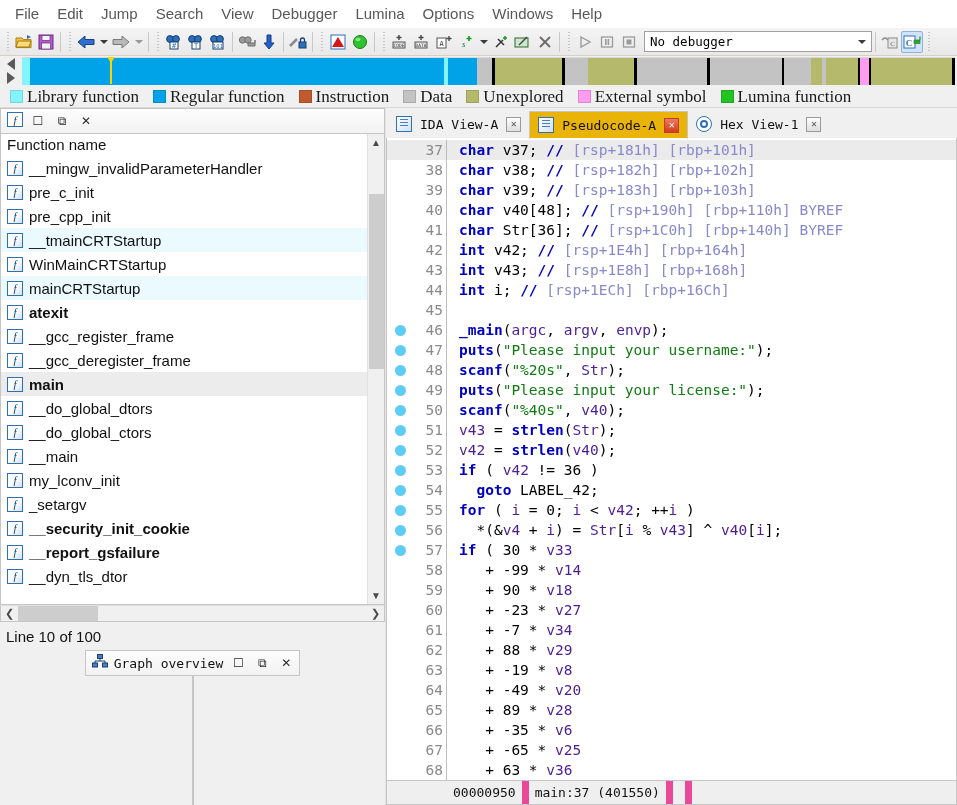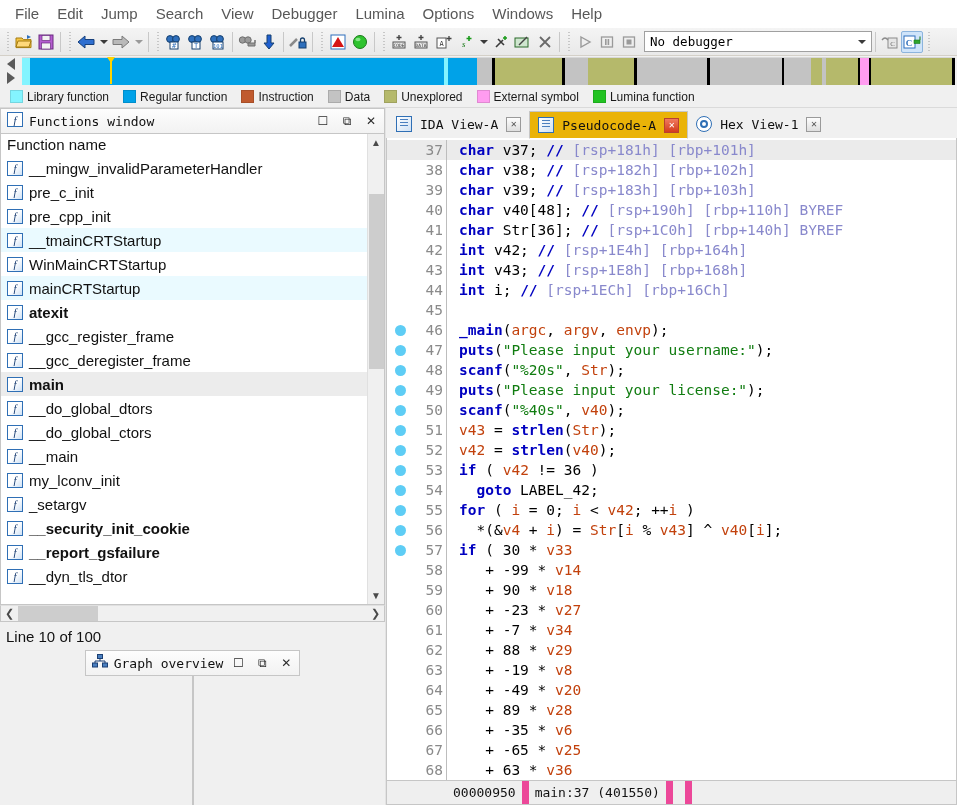--- a/index.html
+++ b/index.html
@@ -118,22 +118,22 @@
     height: 22px;
     display: flex;
     align-items: center;
     padding-left: 10px;
     gap: 4px;
     background: #f0f0f0;
     border-bottom: 1px solid #dadada;
   }
   .legend-sw { width:13px;height:13px;border:1px solid rgba(0,0,0,.12); }
   .legend-lbl {
-    font-family: Liberation Sans, sans-serif;
-    font-size: 12px;
+    font-family: Liberation Serif, serif;
+    font-size: 17px;
     color: #1a1a1a;
     margin-right: 10px;
     white-space: nowrap;
     text-align: right;
   }
 
   
   #main {
     display: flex;
     height: calc(805px - 28px - 28px - 30px - 22px);
@@ -342,21 +342,21 @@
   .ln-col {
     width: 34px; flex:0 0 auto;
     text-align:right; padding-right:3px;
     color:#8a8a8a;
     border-right:1px solid #bdbdbd;
     height:20px; line-height:20px;
   }
   .code-txt { padding-left: 12px; color:#000; }
   .kw   { color:#0000c0; font-weight:bold; }
   .fnm  { color:#0000c0; font-weight:bold; }
-  .var  { color:#c2410c; }
+  .var  { color:#4c1d95; }
   .cmt  { color:#8888cc; }
   .cmt2 { color:#0000c0; font-weight:bold; }
   .str  { color:#107c10; }
 
   #pseudo-status {
     height: 24px;
     background:#efefef;
     border-top:1px solid #c6c6c6;
     display:flex; align-items:center;
     font-family: "DejaVu Sans Mono", monospace;
@@ -646,21 +646,20 @@
 
   <div id="left-col">
 
     <div class="dock-title">
       <span>
         <svg width="16" height="15" viewBox="0 0 16 15">
           <rect x="0.5" y="0.5" width="15" height="14" fill="#ffffff" stroke="#2f6fb5"></rect>
           <text x="8" y="11.5" font-size="11" text-anchor="middle" fill="#1b3f74" font-family="serif" font-style="italic">f</text>
         </svg>
       </span>
-      <span class="t-label">Functions window</span>
       <span class="dock-btn">☐</span>
       <span class="dock-btn">⧉</span>
       <span class="dock-btn">✕</span>
     </div>
 
     <div id="functions-body">
       <div id="fn-list-area">
         <div id="fn-header">Function name</div>
         <div id="fn-rows">
             <div class="fn-row">

